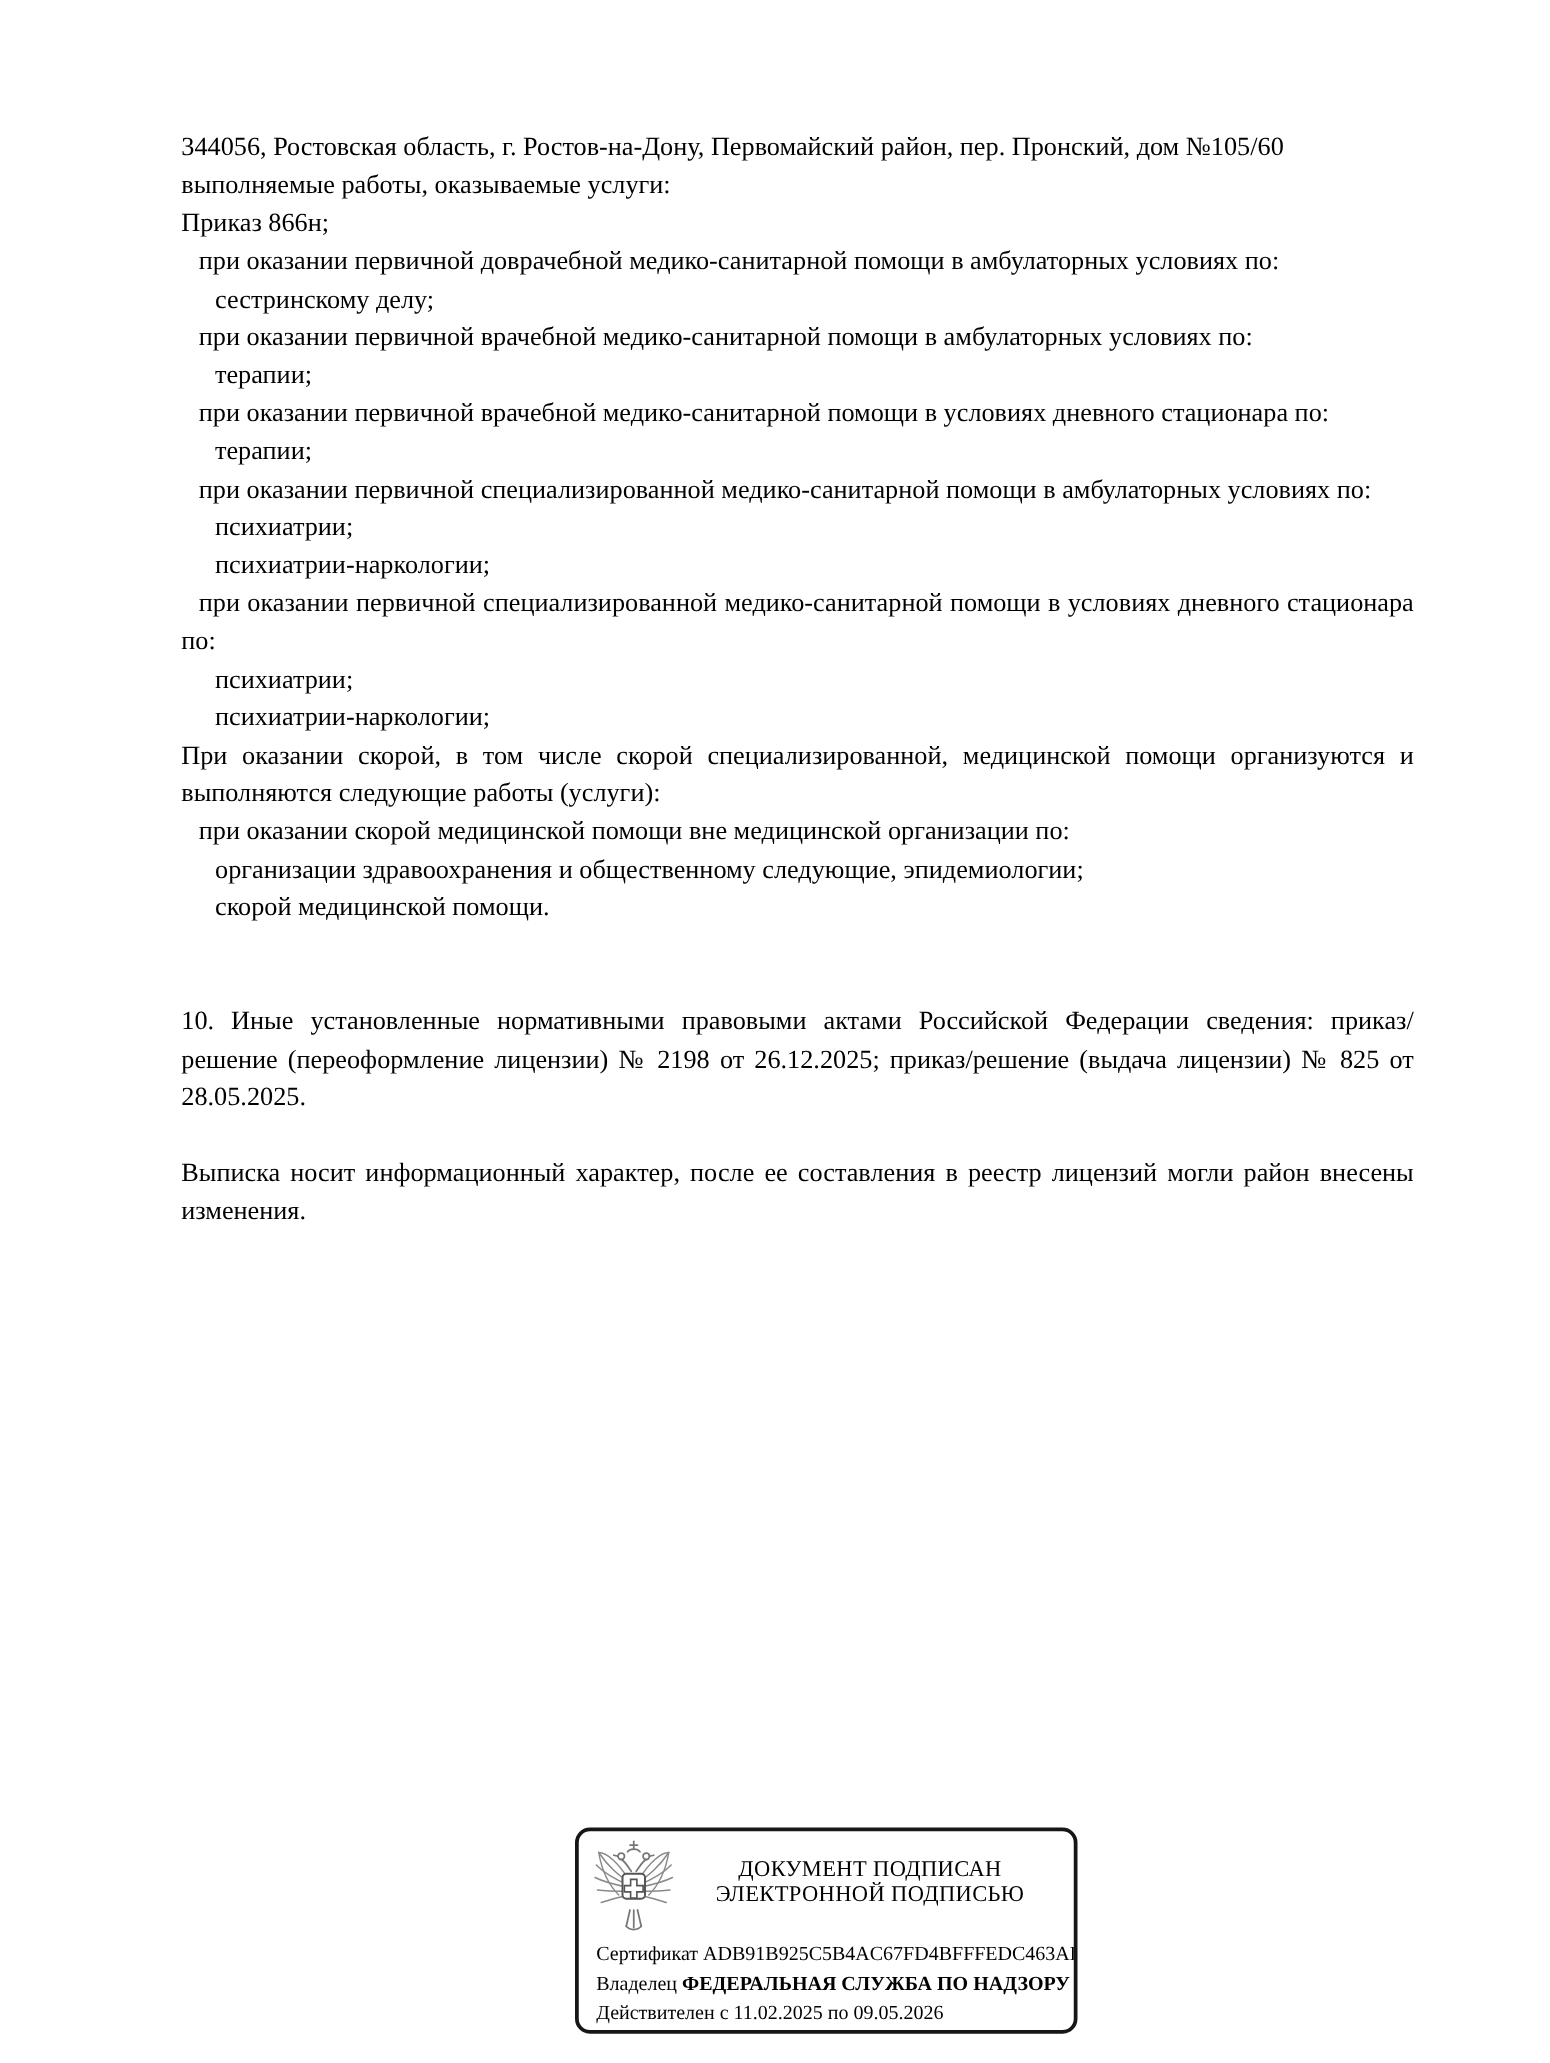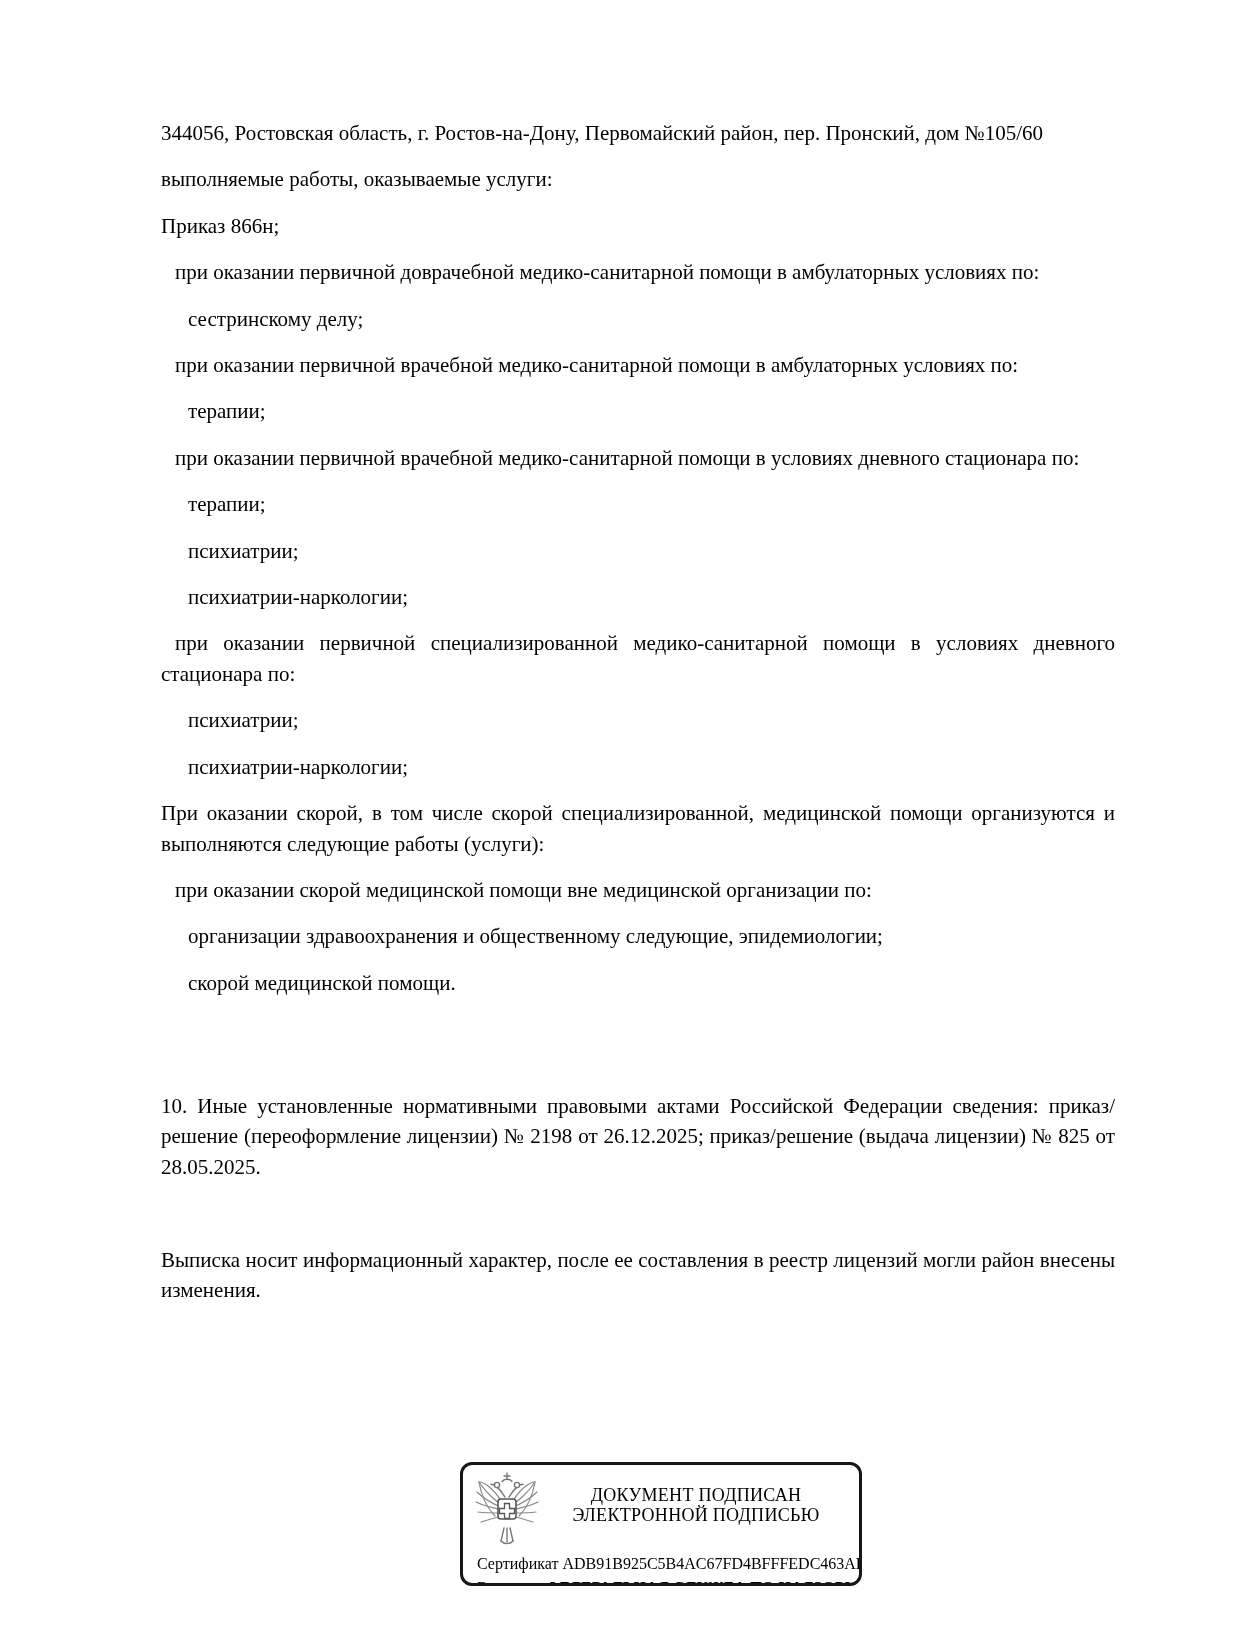--- a/index.html
+++ b/index.html
@@ -12,29 +12,29 @@
     overflow: hidden;
   }
   .doc-text {
     position: absolute;
     left: 145px; top: 102px;
     width: 986px;
     font-size: 21px;
     line-height: 30.4px;
     text-align: justify;
   }
-  .para { margin: 16px; }
+  .para { margin: 0; }
   .indent-1 { text-indent: 14px; }
   .indent-2 { text-indent: 27px; }
   .spacer { height: 30.4px; }
 
   .sig-box {
     position: absolute;
     left: 460px; top: 1462px;
-    width: 402px; height: 124px;
+    width: 402px; height: 165px;
     border: 3px solid #161616;
     border-radius: 12px;
     box-sizing: border-box;
     overflow: hidden;
     background: #ffffff;
   }
   .emblem {
     position: absolute;
     left: 12px; top: 7px;
   }
@@ -63,20 +63,21 @@
 <div class="doc-text">
     <div class="para indent-0">344056, Ростовская область, г. Ростов-на-Дону, Первомайский район, пер. Пронский, дом №105/60</div>
     <div class="para indent-0">выполняемые работы, оказываемые услуги:</div>
     <div class="para indent-0">Приказ 866н;</div>
     <div class="para indent-1">при оказании первичной доврачебной медико-санитарной помощи в амбулаторных условиях по:</div>
     <div class="para indent-2">сестринскому делу;</div>
     <div class="para indent-1">при оказании первичной врачебной медико-санитарной помощи в амбулаторных условиях по:</div>
     <div class="para indent-2">терапии;</div>
     <div class="para indent-1">при оказании первичной врачебной медико-санитарной помощи в условиях дневного стационара по:</div>
     <div class="para indent-2">терапии;</div>
+    <div class="para indent-1">при оказании первичной специализированной медико-санитарной помощи в амбулаторных условиях по:</div>
     <div class="para indent-2">психиатрии;</div>
     <div class="para indent-2">психиатрии-наркологии;</div>
     <div class="para indent-1">при оказании первичной специализированной медико-санитарной помощи в условиях дневного стационара по:</div>
     <div class="para indent-2">психиатрии;</div>
     <div class="para indent-2">психиатрии-наркологии;</div>
     <div class="para indent-0">При оказании скорой, в том числе скорой специализированной, медицинской помощи организуются и выполняются следующие работы (услуги):</div>
     <div class="para indent-1">при оказании скорой медицинской помощи вне медицинской организации по:</div>
     <div class="para indent-2">организации здравоохранения и общественному следующие, эпидемиологии;</div>
     <div class="para indent-2">скорой медицинской помощи.</div>
     <div class="spacer"></div>

